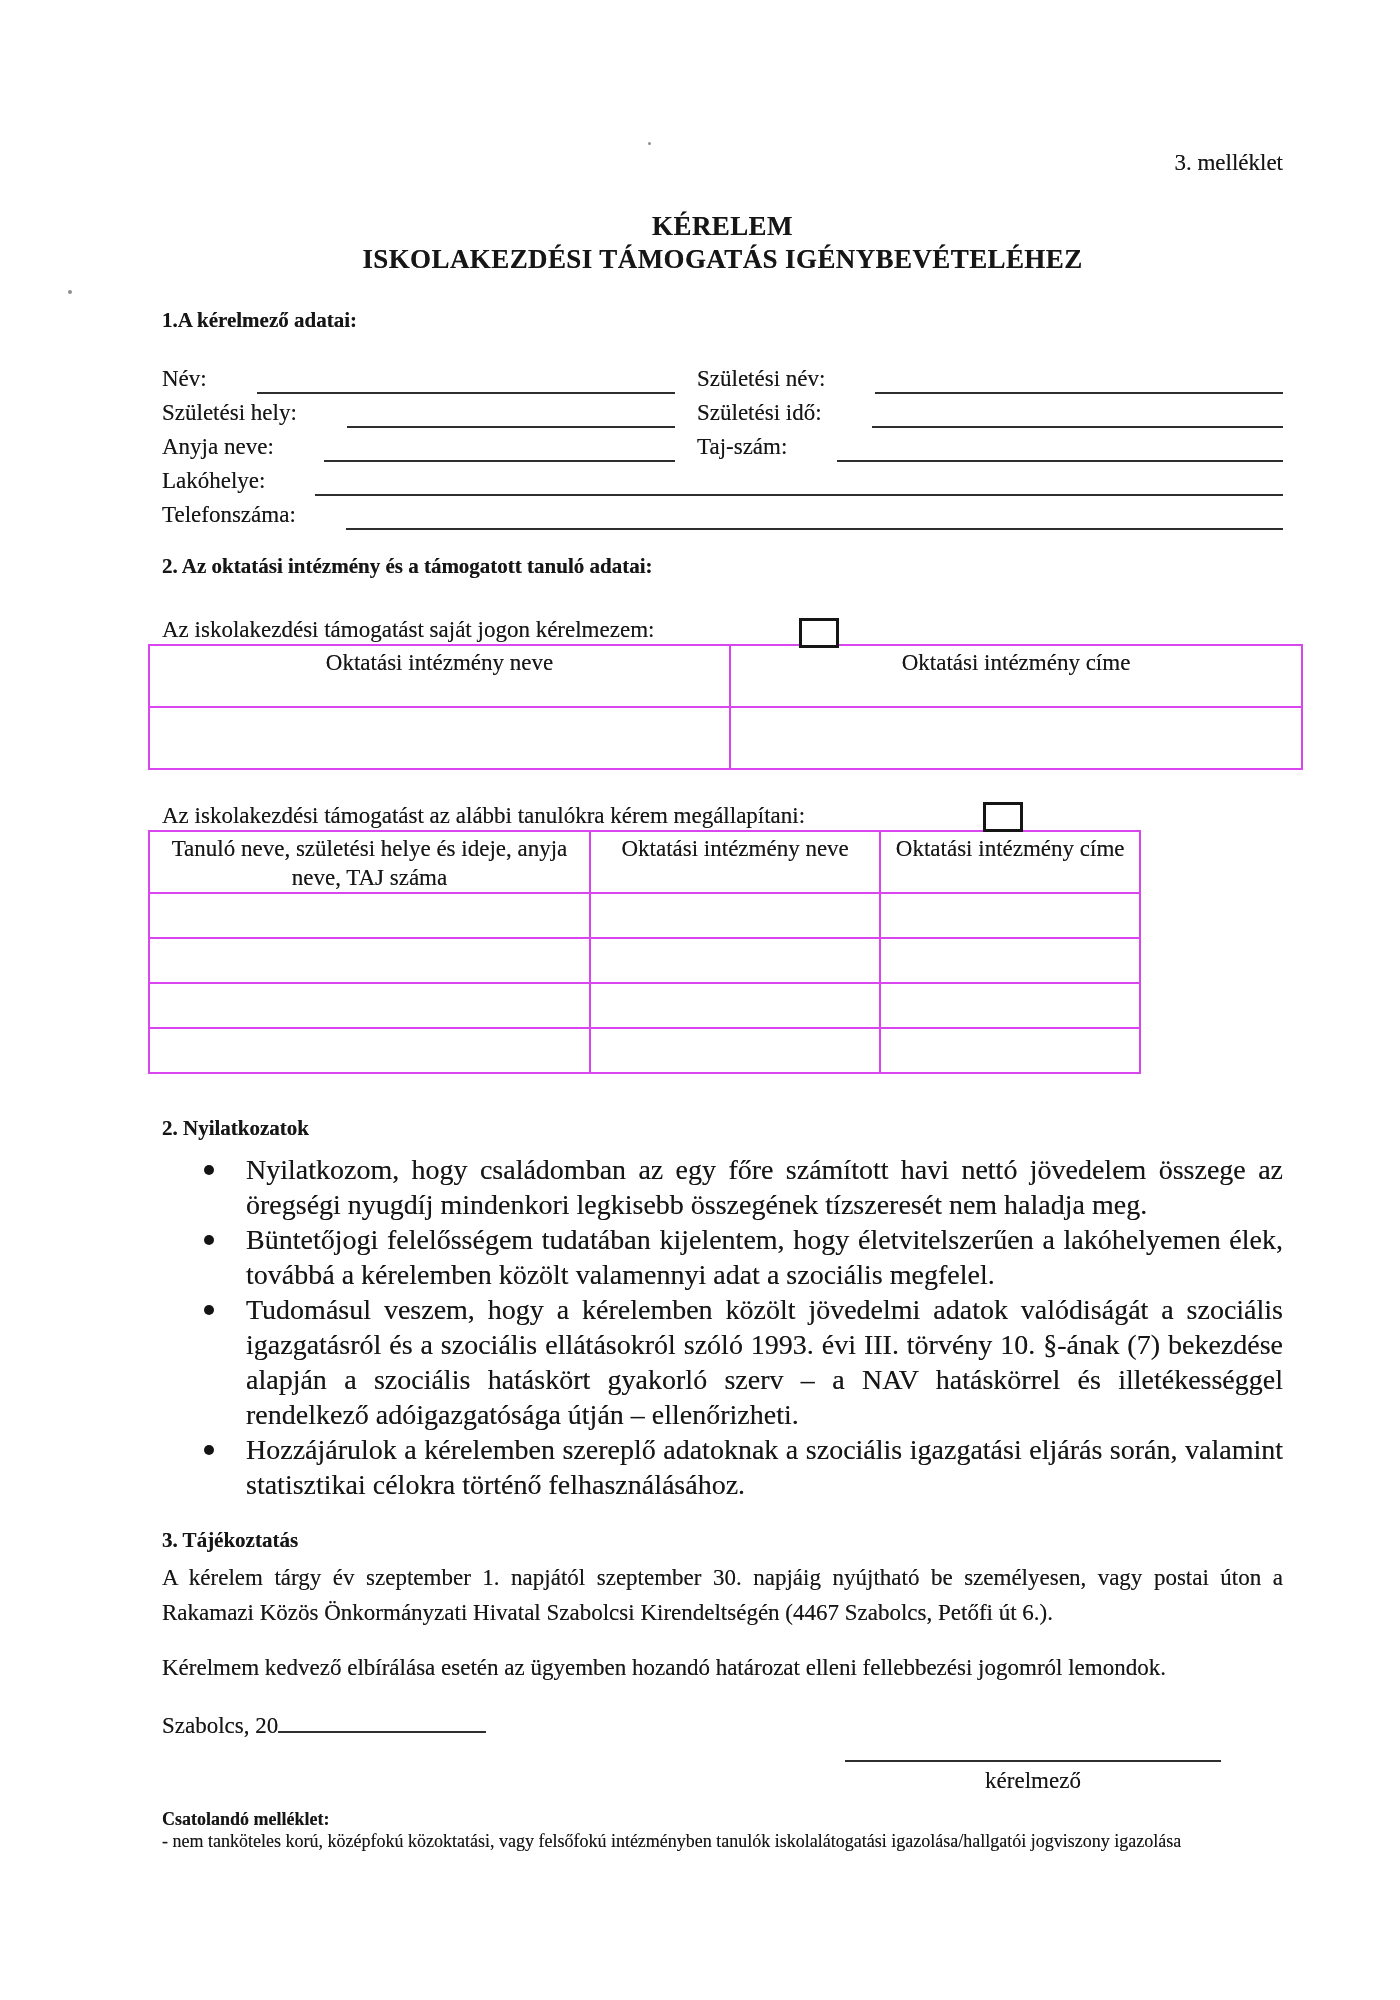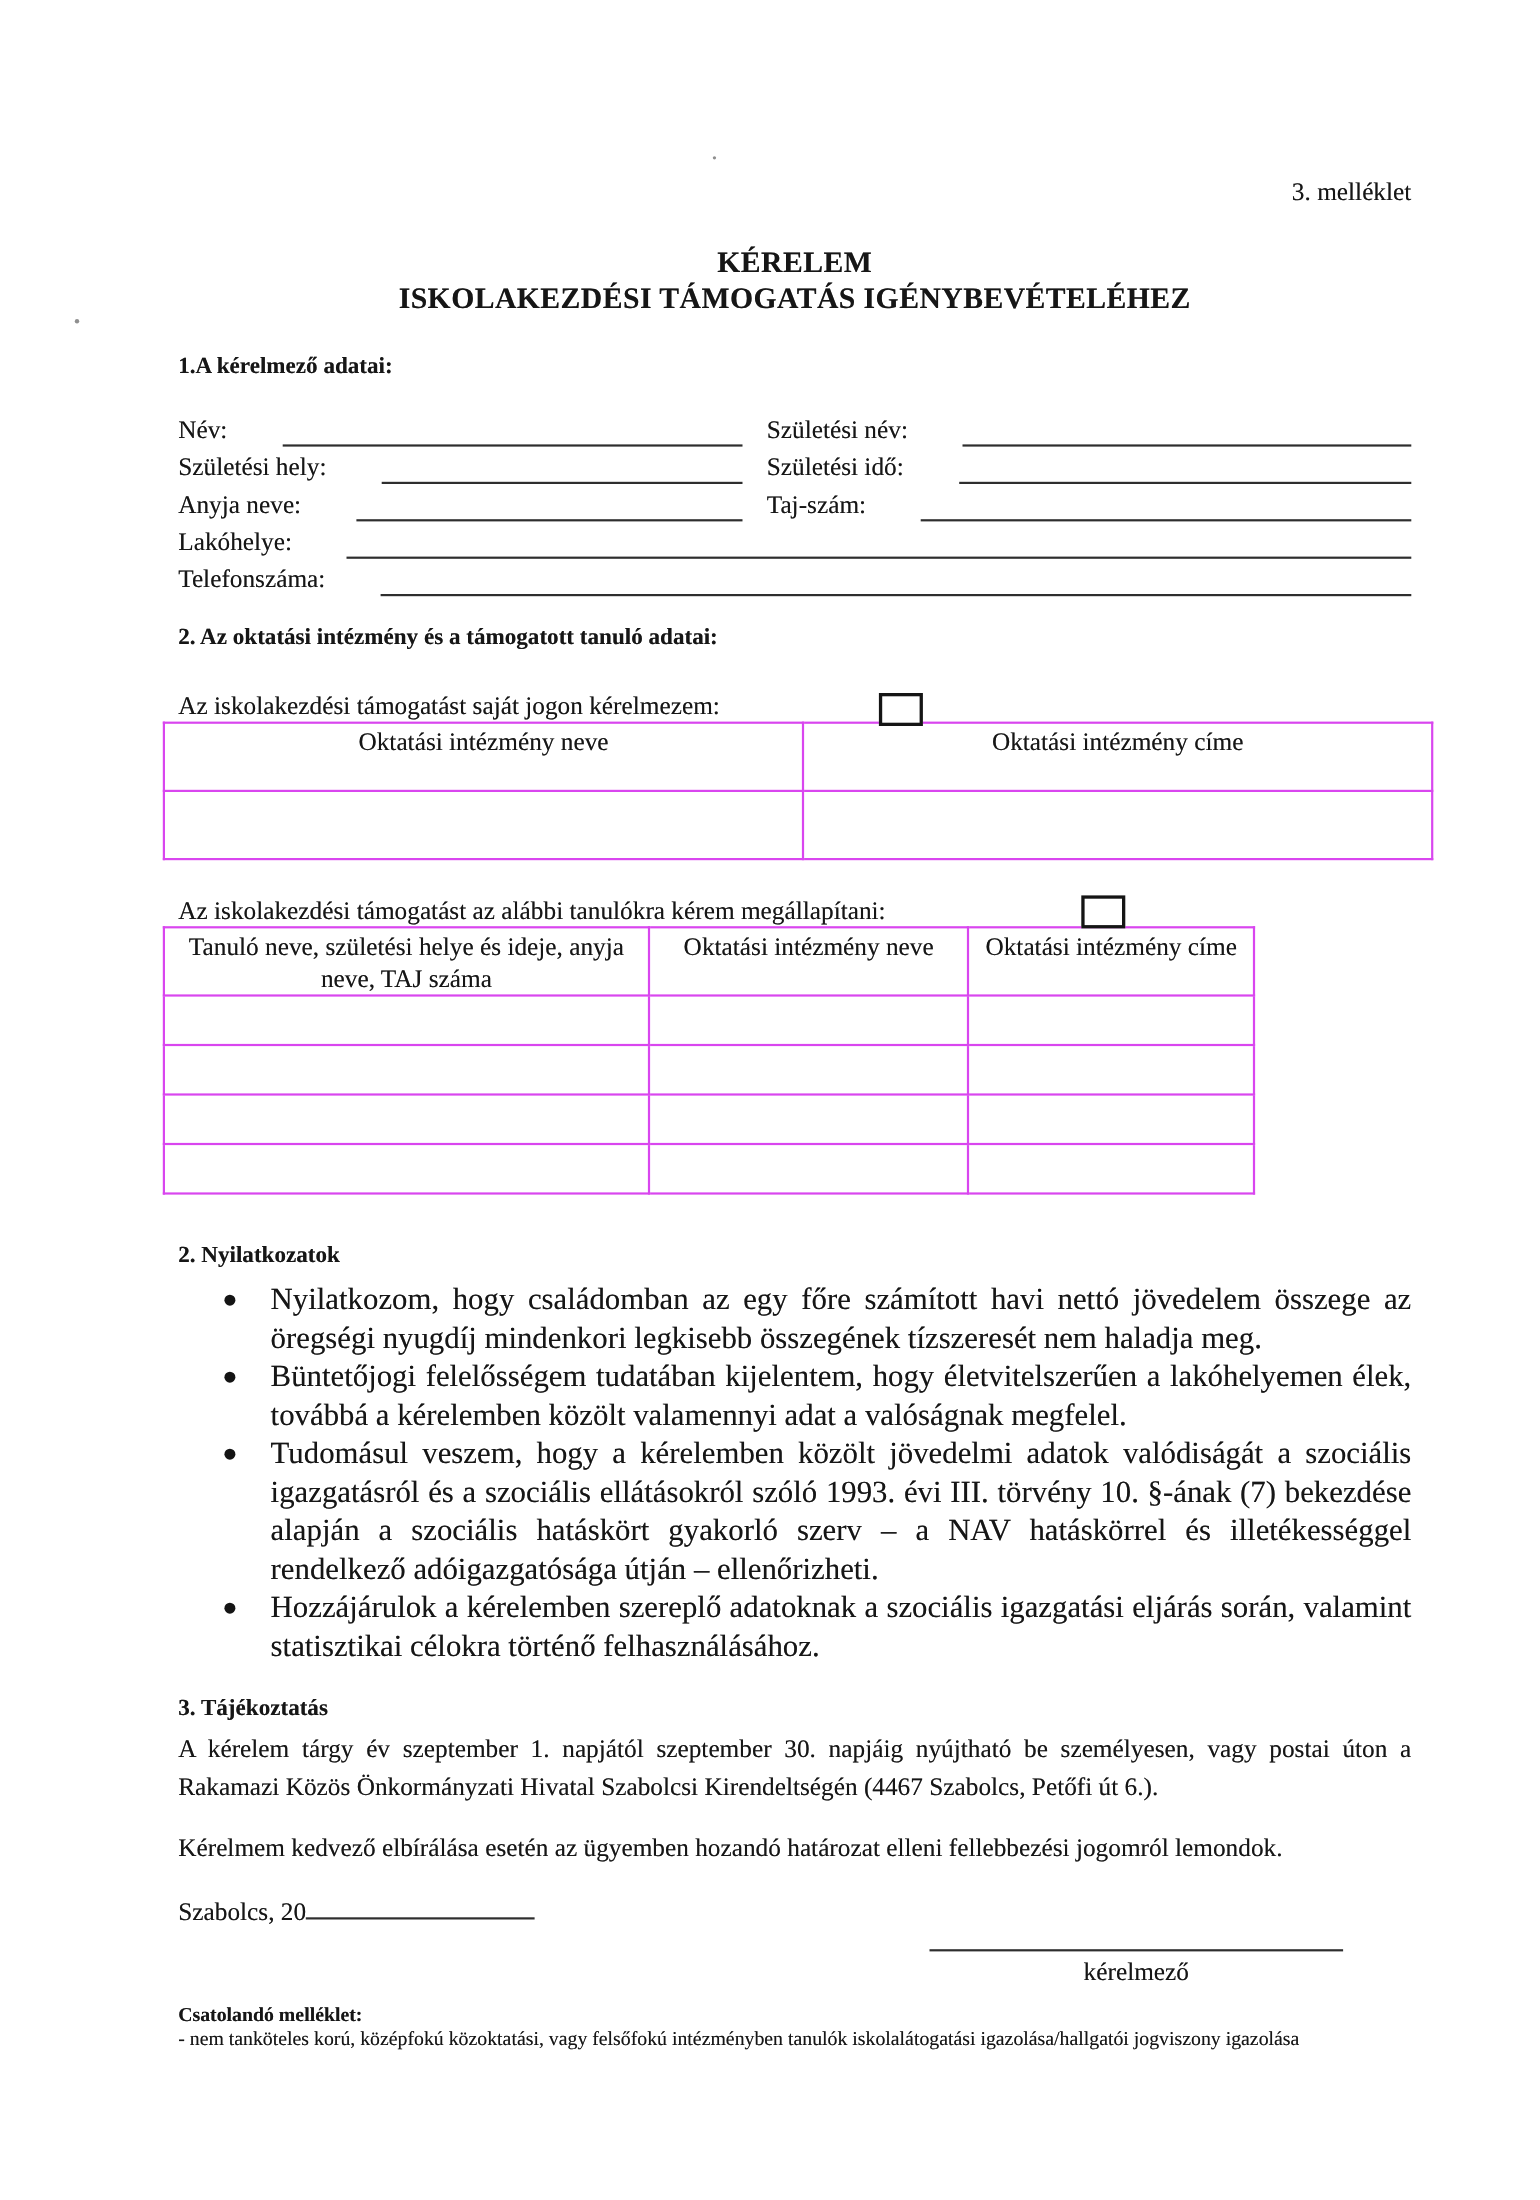--- a/index.html
+++ b/index.html
@@ -6,21 +6,21 @@
   .page {
     position:relative;
     width:1400px; height:2000px;
     margin:0 auto;
     background:#ffffff;
     font-family:"Liberation Serif", serif;
     color:#161616;
     overflow:hidden;
     text-shadow:0 0 0.6px rgba(20,20,20,0.55);
   }
-  .content { position:absolute; left:162px; top:12px; width:1121px; }
+  .content { position:absolute; left:162px; top:0; width:1121px; }
 
   .attachment-note { margin-top:150px; text-align:right; font-size:23px; line-height:26px; }
 
   .doc-title { margin-top:34px; text-align:center; font-weight:bold; font-size:27px; line-height:33px; letter-spacing:0.4px; }
 
   .sec-heading { font-weight:bold; font-size:21px; line-height:28px; }
   .sh1 { margin-top:30px; }
   .sh2 { margin-top:22px; }
   .sh3 { margin-top:40px; }
   .sh4 { margin-top:24px; }
@@ -199,21 +199,21 @@
 
     <div class="sec-heading sh3">2. Nyilatkozatok</div>
 
     <div class="bullets">
       <div class="bullet">
         <span class="dot"></span>
         <span>Nyilatkozom, hogy családomban az egy főre számított havi nettó jövedelem összege az öregségi nyugdíj mindenkori legkisebb összegének tízszeresét nem haladja meg.</span>
       </div>
       <div class="bullet">
         <span class="dot"></span>
-        <span>Büntetőjogi felelősségem tudatában kijelentem, hogy életvitelszerűen a lakóhelyemen élek, továbbá a kérelemben közölt valamennyi adat a valóságnak megfelel.</span>
+        <span>Büntetőjogi felelősségem tudatában kijelentem, hogy életvitelszerűen a lakóhelyemen élek, továbbá a kérelemben közölt valamennyi adat a szociális megfelel.</span>
       </div>
       <div class="bullet">
         <span class="dot"></span>
         <span>Tudomásul veszem, hogy a kérelemben közölt jövedelmi adatok valódiságát a szociális igazgatásról és a szociális ellátásokról szóló 1993. évi III. törvény 10. §-ának (7) bekezdése alapján a szociális hatáskört gyakorló szerv – a NAV hatáskörrel és illetékességgel rendelkező adóigazgatósága útján – ellenőrizheti.</span>
       </div>
       <div class="bullet">
         <span class="dot"></span>
         <span>Hozzájárulok a kérelemben szereplő adatoknak a szociális igazgatási eljárás során, valamint statisztikai célokra történő felhasználásához.</span>
       </div>
     </div>

